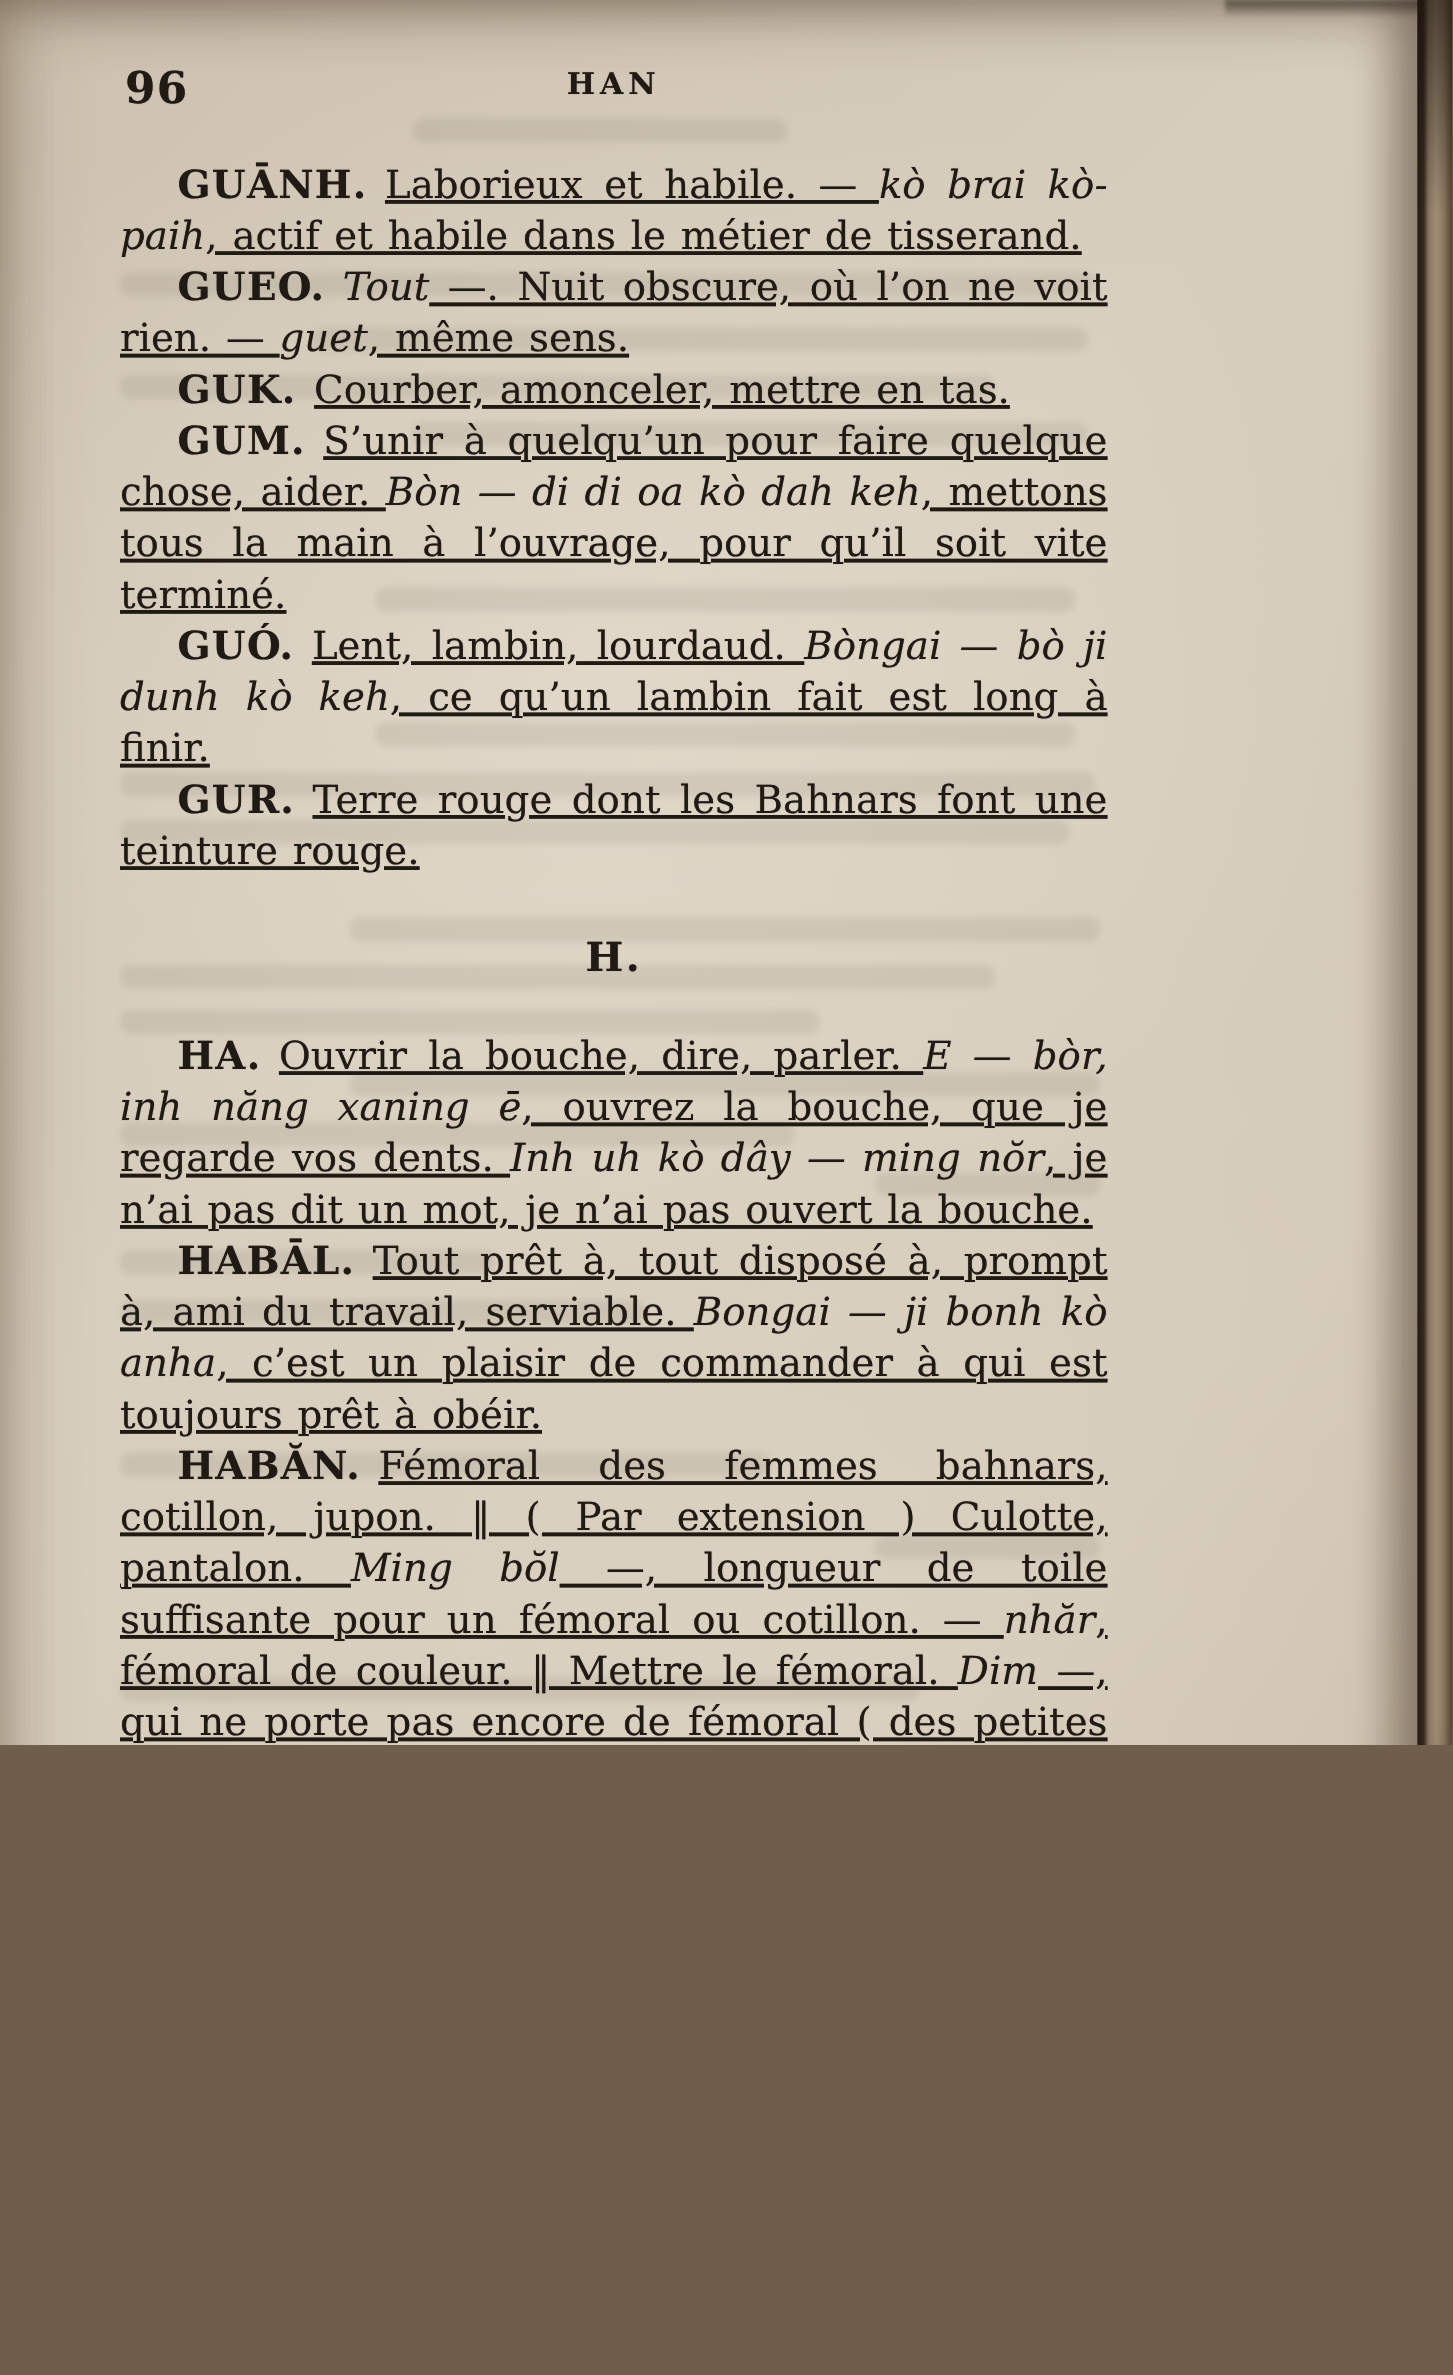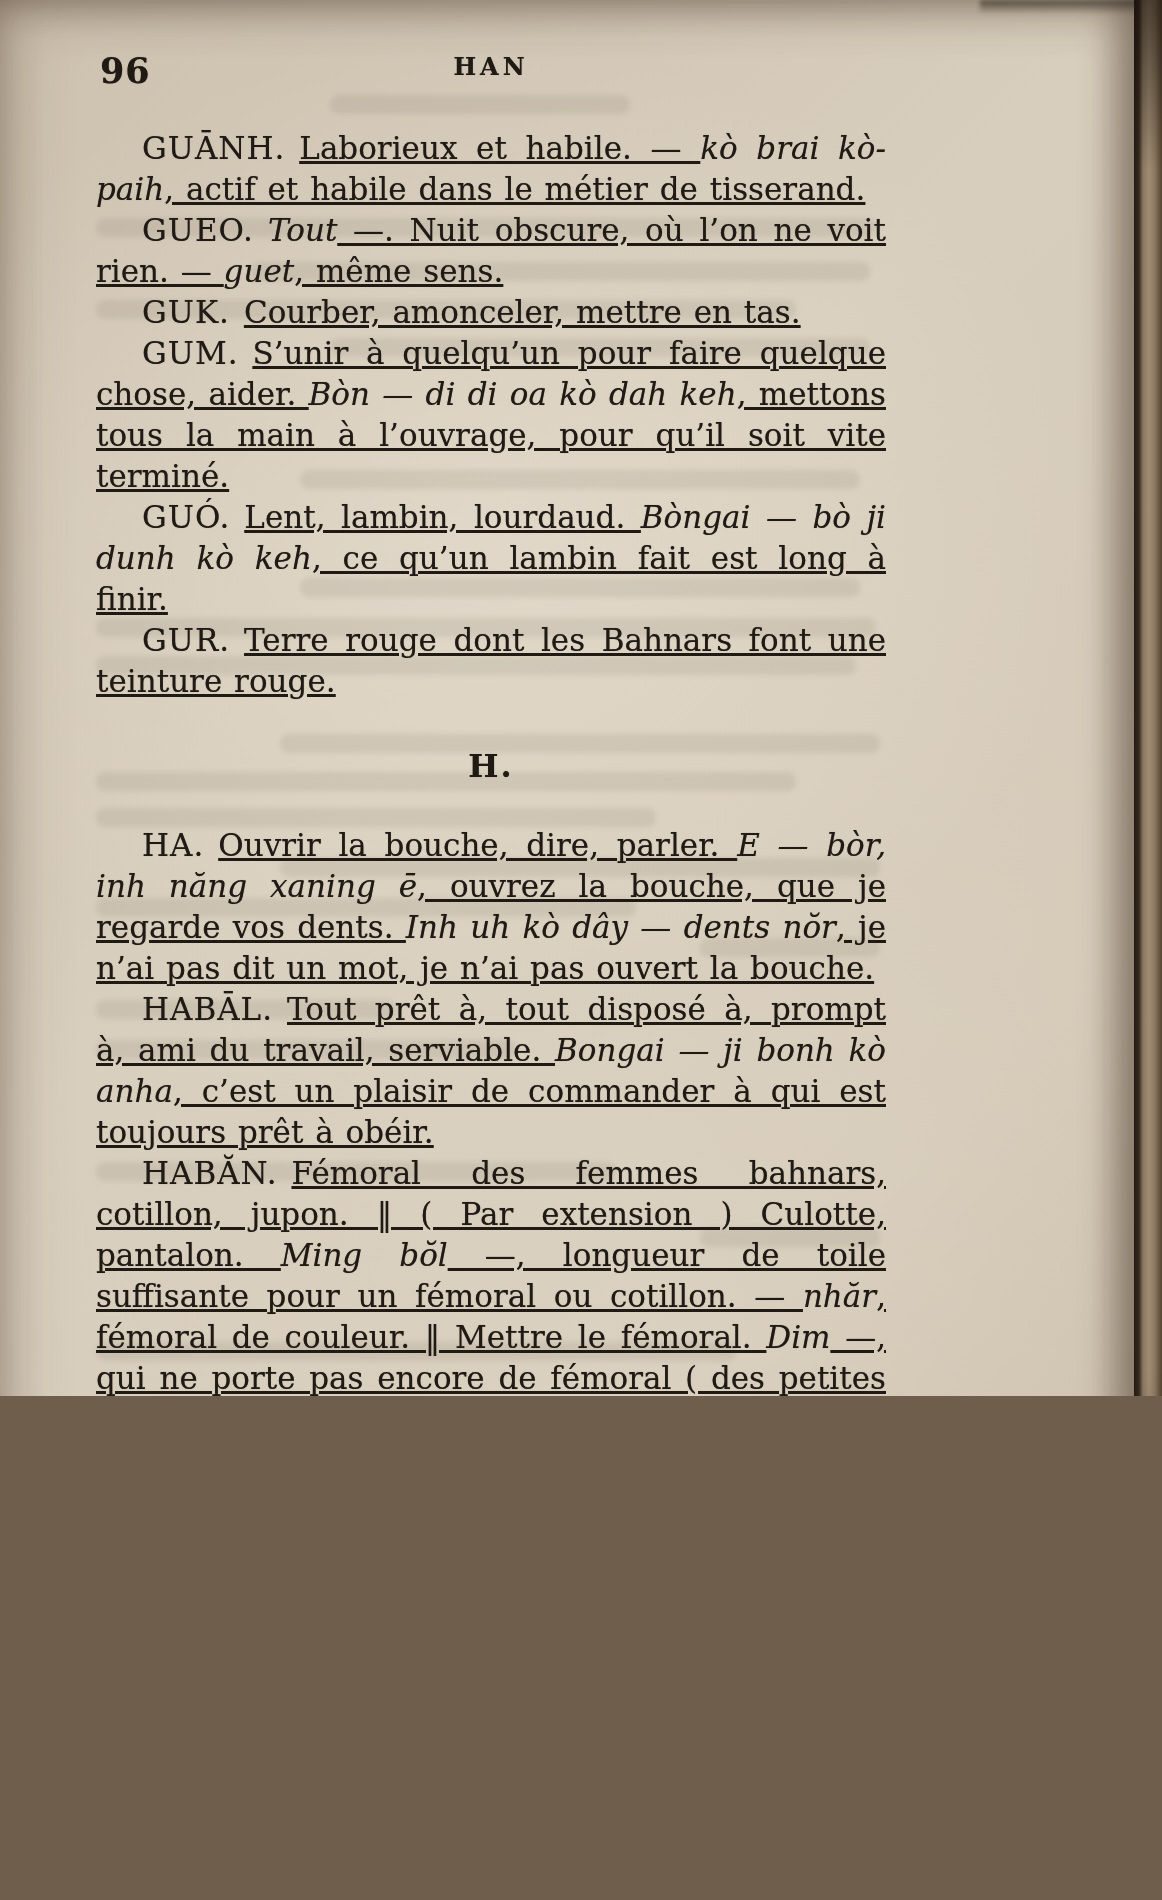--- a/index.html
+++ b/index.html
@@ -44,21 +44,21 @@
     position:absolute; left:96px; top:46px; width:790px; z-index:2;
     color:#201a15; font-size:31px; line-height:41px;
     text-align:justify; word-spacing:2px;
     text-shadow:0 0 .7px rgba(32,26,21,.55);
   }
   .page-header { position:relative; height:62px; margin-bottom:20px; }
   .pageno  { position:absolute; left:4px; top:4px; font-size:35px; font-weight:bold; letter-spacing:1px; }
   .runhead { position:absolute; left:0; right:0; top:0; text-align:center;
              font-size:24px; font-weight:bold; letter-spacing:4px; }
   .entry { margin:0; text-indent:46px; }
-  .hw { font-weight:normal; letter-spacing:1px; margin-right:14px; }
+  .hw { font-weight:bold; letter-spacing:1px; margin-right:14px; }
   .it { font-style:italic; }
   .ro { font-style:normal;text-decoration:underline; }
   .section-head {
     text-align:center; font-weight:bold; font-size:32px;
     letter-spacing:2px; margin:44px 0 38px 0; text-indent:0;
   }
   
   .ghost {
     position:absolute; z-index:1; height:19px; border-radius:9px;
     background:rgba(108,96,80,.12); filter:blur(2.5px);
@@ -76,21 +76,21 @@
         <span class="runhead">HAN</span>
       </div>
       <div id="entries">
           <p class="entry"><span class="hw">GUĀNH.</span><span class="ro">Laborieux et habile. — </span><span class="it">kò brai kò-paih</span><span class="ro">, actif et habile dans le métier de tisserand.</span></p>
           <p class="entry"><span class="hw">GUEO.</span><span class="it">Tout</span><span class="ro"> —. Nuit obscure, où l’on ne voit rien. — </span><span class="it">guet</span><span class="ro">, même sens.</span></p>
           <p class="entry"><span class="hw">GUK.</span><span class="ro">Courber, amonceler, mettre en tas.</span></p>
           <p class="entry"><span class="hw">GUM.</span><span class="ro">S’unir à quelqu’un pour faire quelque chose, aider. </span><span class="it">Bòn — di di oa kò dah keh</span><span class="ro">, mettons tous la main à l’ouvrage, pour qu’il soit vite terminé.</span></p>
           <p class="entry"><span class="hw">GUÓ.</span><span class="ro">Lent, lambin, lourdaud. </span><span class="it">Bòngai — bò ji dunh kò keh</span><span class="ro">, ce qu’un lambin fait est long à finir.</span></p>
           <p class="entry"><span class="hw">GUR.</span><span class="ro">Terre rouge dont les Bahnars font une teinture rouge.</span></p>
           <div class="section-head">H.</div>
-          <p class="entry"><span class="hw">HA.</span><span class="ro">Ouvrir la bouche, dire, parler. </span><span class="it">E — bòr, inh năng xaning ē</span><span class="ro">, ouvrez la bouche, que je regarde vos dents. </span><span class="it">Inh uh kò dây — dents nŏr</span><span class="ro">, je n’ai pas dit un mot, je n’ai pas ouvert la bouche.</span></p>
+          <p class="entry"><span class="hw">HA.</span><span class="ro">Ouvrir la bouche, dire, parler. </span><span class="it">E — bòr, inh năng xaning ē</span><span class="ro">, ouvrez la bouche, que je regarde vos dents. </span><span class="it">Inh uh kò dây — ming nŏr</span><span class="ro">, je n’ai pas dit un mot, je n’ai pas ouvert la bouche.</span></p>
           <p class="entry"><span class="hw">HABĀL.</span><span class="ro">Tout prêt à, tout disposé à, prompt à, ami du travail, serviable. </span><span class="it">Bongai — ji bonh kò anha</span><span class="ro">, c’est un plaisir de commander à qui est toujours prêt à obéir.</span></p>
           <p class="entry"><span class="hw">HABĂN.</span><span class="ro">Fémoral des femmes bahnars, cotillon, jupon. ‖ ( Par extension ) Culotte, pantalon. </span><span class="it">Ming bŏl</span><span class="ro"> —, longueur de toile suffisante pour un fémoral ou cotillon. — </span><span class="it">nhăr</span><span class="ro">, fémoral de couleur. ‖ Mettre le fémoral. </span><span class="it">Dim</span><span class="ro"> —, qui ne porte pas encore de fémoral ( des petites filles de trois ou quatre ans ).</span></p>
         </div>
     </div>
   <div class="ghost" style="left: 330px; top: 95px; width: 300px;"></div>
       <div class="ghost" style="left: 96px; top: 218px; width: 780px;"></div>
       <div class="ghost" style="left: 250px; top: 262px; width: 620px;"></div>
       <div class="ghost" style="left: 96px; top: 300px; width: 700px;"></div>
       <div class="ghost" style="left: 330px; top: 338px; width: 540px;"></div>
       <div class="ghost" style="left: 300px; top: 470px; width: 560px;"></div>

